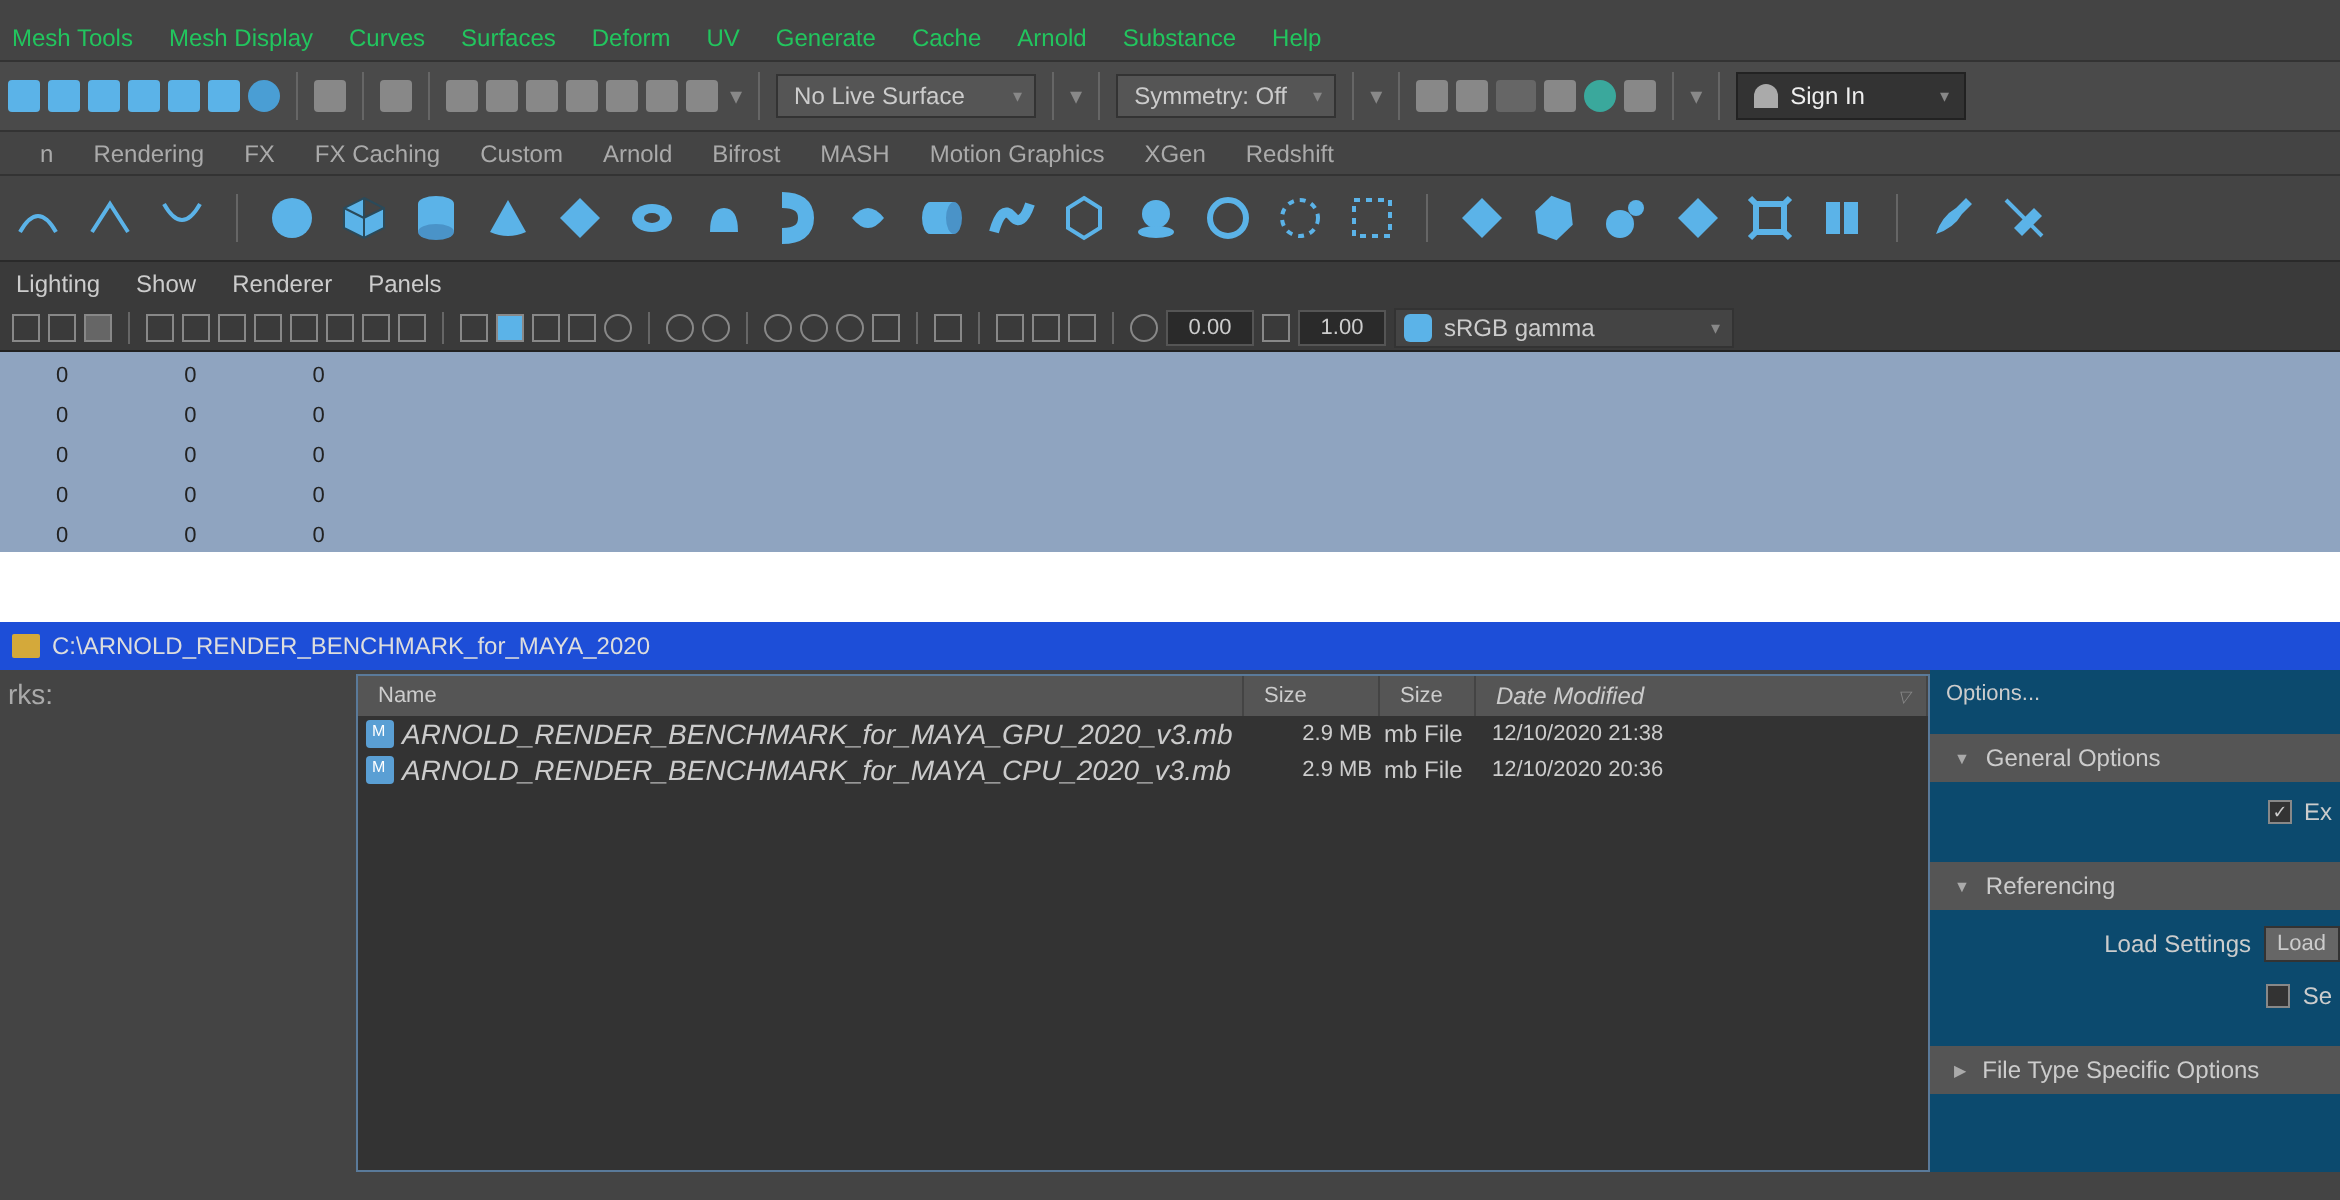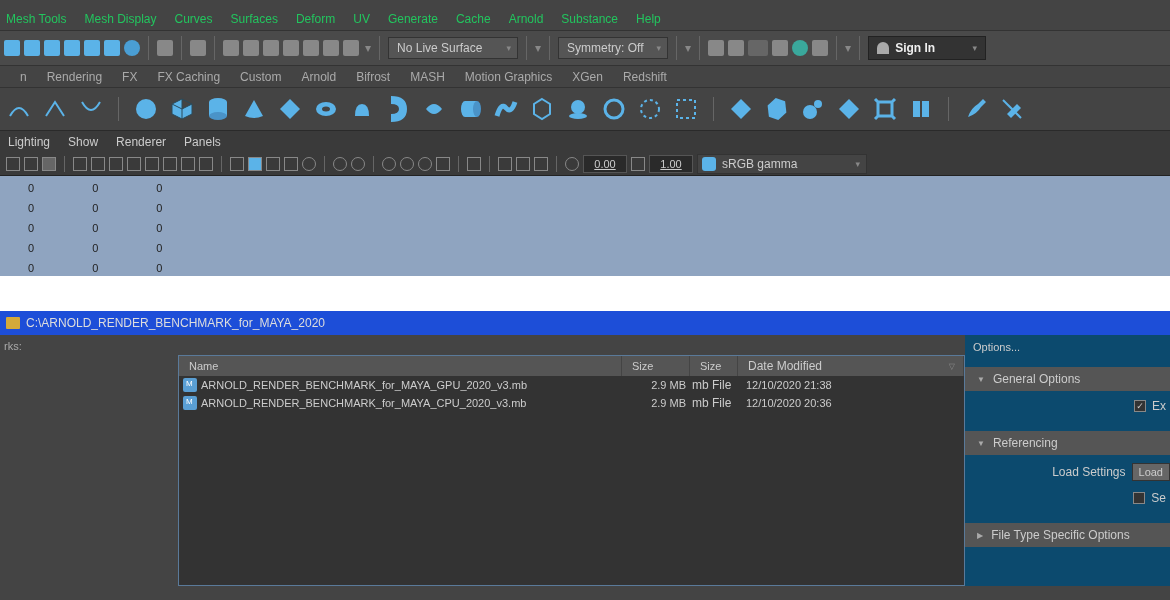--- a/index.html
+++ b/index.html
@@ -32,52 +32,52 @@
   .shelficon svg { fill: #5bb3e8; }
   
   
   .panelmenu { background: #3a3a3a; height: 22px; display: flex; align-items: center; padding: 0 8px; gap: 18px; border-top: 1px solid #2a2a2a; }
   .panelmenu span { color: #ccc; }
   
   
   .viewtoolbar { background: #3a3a3a; height: 24px; display: flex; align-items: center; padding: 0 6px; gap: 4px; border-bottom: 1px solid #222; }
   .vticon { width: 14px; height: 14px; border: 1px solid #888; flex-shrink: 0; }
   .vticon.fill { background: #666; }
-  .numbox { background: #2a2a2a; border: 1px solid #555; width: 44px; height: 18px; display: flex; align-items: center; justify-content: center; color: #ccc; font-size: 11px; text-decoration: underline; }
+  .numbox { background: #2a2a2a; border: 1px solid #555; width: 44px; height: 18px; display: flex; align-items: center; justify-content: center; color: #ccc; font-size: 11px; }
   .colorspace { background: #444; border: 1px solid #333; height: 20px; padding: 0 24px 0 24px; display: flex; align-items: center; position: relative; width: 170px; }
   .colorspace::before { content: ''; position: absolute; left: 4px; width: 14px; height: 14px; background: #5bb3e8; border-radius: 3px; }
   .colorspace::after { content: '▾'; position: absolute; right: 6px; color: #888; font-size: 9px; }
   
   
   .viewport { background: #8fa4c0; height: 100px; position: relative; }
   .vrow { position: absolute; left: 28px; display: flex; gap: 58px; }
   .vrow span { color: #222; font-size: 11px; }
   
   
   .gap { background: #fff; height: 35px; }
   
   
   .filebrowser { background: #444; height: 275px; display: flex; flex-direction: column; }
   .pathbar { background: #1d4ed8; height: 24px; display: flex; align-items: center; padding-left: 6px; gap: 6px; }
   .foldericon { width: 14px; height: 12px; background: #d4a93a; border-radius: 1px; flex-shrink: 0; }
   .fbbody { flex: 1; display: flex; }
   .fbleft { width: 178px; background: #444; padding: 4px 0 0 4px; }
-  .fbleft .lbl { color: #aaa; font-size: 11px; }
-  .fbcenter { flex: 1; background: #333; border: 1px solid #5a7a9a; margin-top: 20px; display: flex; flex-direction: column; }
+  .fbleft .lbl { color: #aaa; font-size: 14px; }
+  .fbcenter { flex: 1; background: #333; border: 1px solid #5a7a9a; margin-top: 2px; display: flex; flex-direction: column; }
   .fbheader { background: #555; height: 20px; display: flex; align-items: center; }
   .fbheader div { padding: 0 10px; color: #ccc; font-size: 11px; border-right: 1px solid #444; height: 100%; display: flex; align-items: center; position: relative; }
   .col-name { width: 443px; }
   .col-size { width: 68px; }
   .col-type { width: 48px; }
-  .col-date { flex: 1; }
+  .col-date { flex: 1; font-style: italic; }
   .sorticon { position: absolute; right: 8px; font-size: 8px; color: #888; }
   .fbrow { display: flex; align-items: center; height: 18px; padding-left: 4px; }
   .fbrow .fileicon { width: 14px; height: 14px; background: #5a9fd4; border-radius: 2px; margin-right: 4px; flex-shrink: 0; position: relative; }
   .fbrow .fileicon::after { content: 'M'; position: absolute; color: #fff; font-size: 8px; left: 3px; top: 1px; }
-  .fbrow .fn { width: 423px; font-size: 11px; }
+  .fbrow .fn { width: 423px; font-size: 14px; font-style: italic; }
   .fbrow .fs { width: 68px; font-size: 11px; text-align: right; padding-right: 6px; }
   .fbrow .ft { width: 48px; font-size: 12px; }
   .fbrow .fd { font-size: 11px; padding-left: 6px; }
   .fbright { width: 205px; background: #0c4a6e; padding-top: 2px; }
   .opthead { color: #ccc; padding: 4px 8px; font-size: 11px; }
   .section { background: #555; height: 24px; display: flex; align-items: center; padding-left: 12px; margin-top: 10px; position: relative; }
   .section::before { content: '▼'; font-size: 8px; margin-right: 8px; color: #aaa; }
   .section.collapsed::before { content: '▶'; }
   .sectionbody { padding: 8px 0 8px 0; display: flex; flex-direction: column; align-items: flex-end; gap: 10px; }
   .chkrow { display: flex; align-items: center; gap: 6px; padding-right: 4px; }
@@ -140,21 +140,21 @@
   <span class="ticon sm grey"></span>
   <span class="ticon sm dark" style="width:20px"></span>
   <span class="ticon sm grey"></span>
   <span class="ticon sm" style="background:#3aa89c;border-radius:50%"></span>
   <span class="ticon sm grey"></span>
   <span class="sep"></span>
   <span style="color:#888">▾</span>
   <span class="sep"></span>
   <div class="signin">
     <span class="user-icon"></span>
-    <span style="color:#eee;font-weight:bold">Sign In</span>
+    <span style="color:#eee;font-weight:normal">Sign In</span>
   </div>
 </div>
 
 <div class="shelftabs">
   <span>n</span>
   <span>Rendering</span>
   <span>FX</span>
   <span>FX Caching</span>
   <span>Custom</span>
   <span>Arnold</span>

